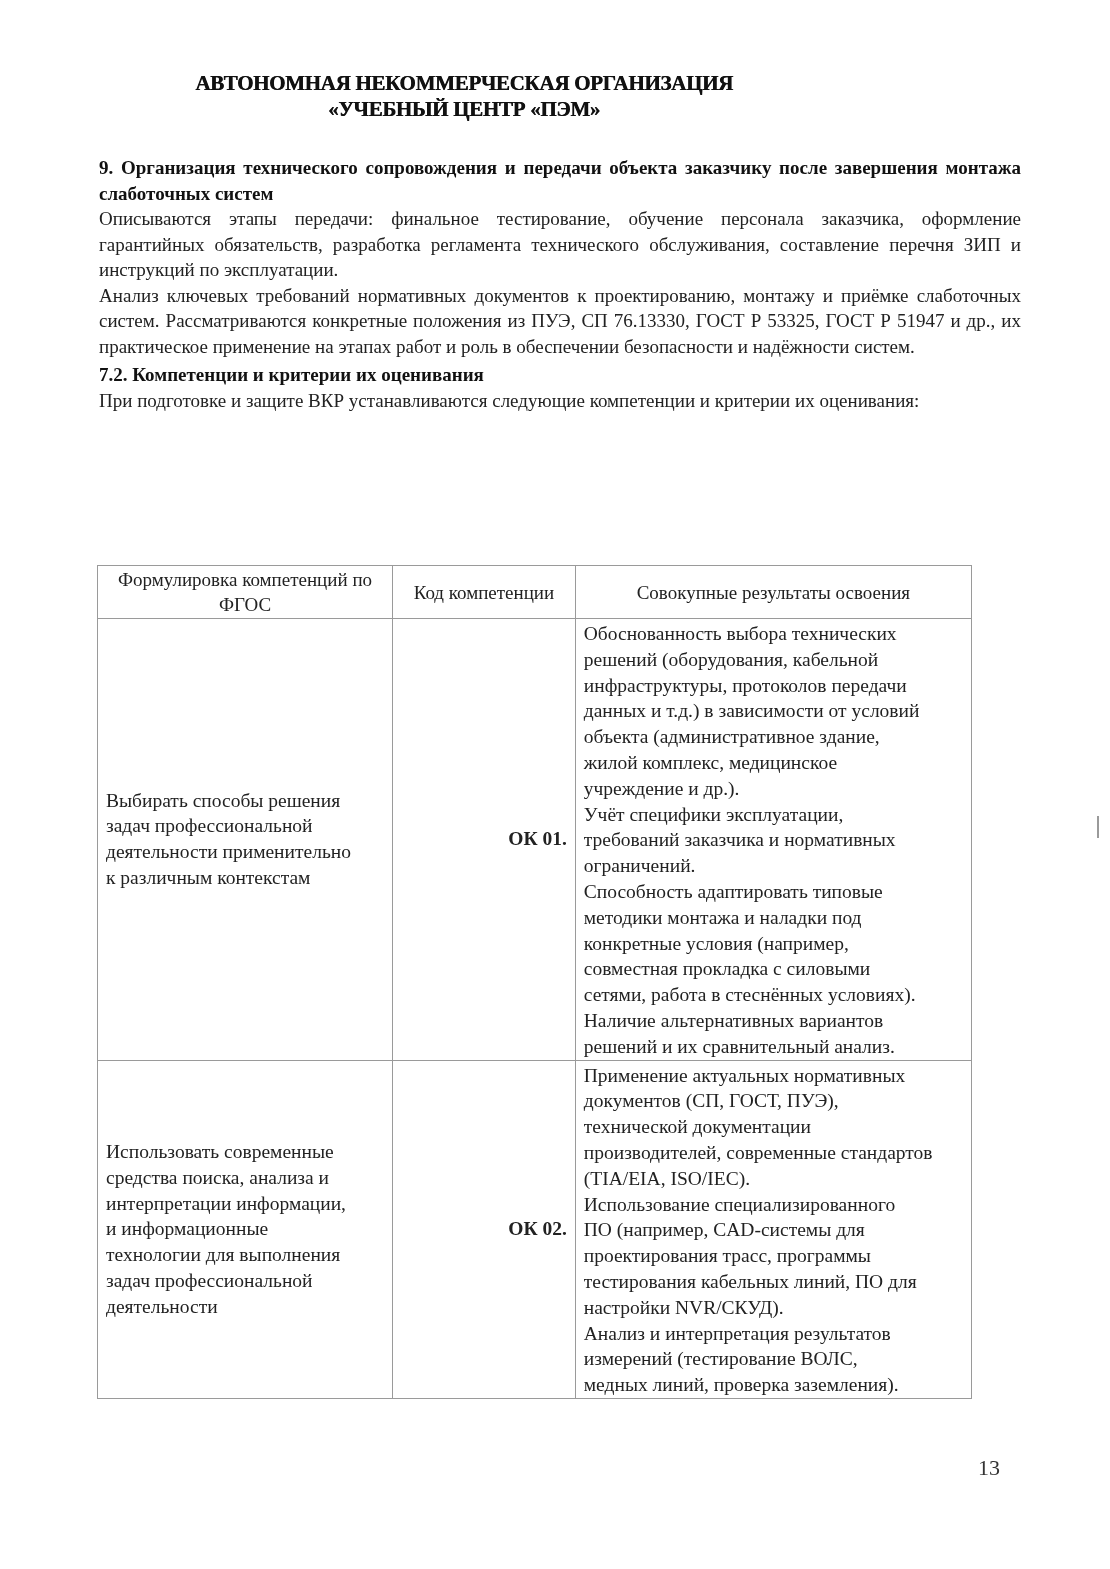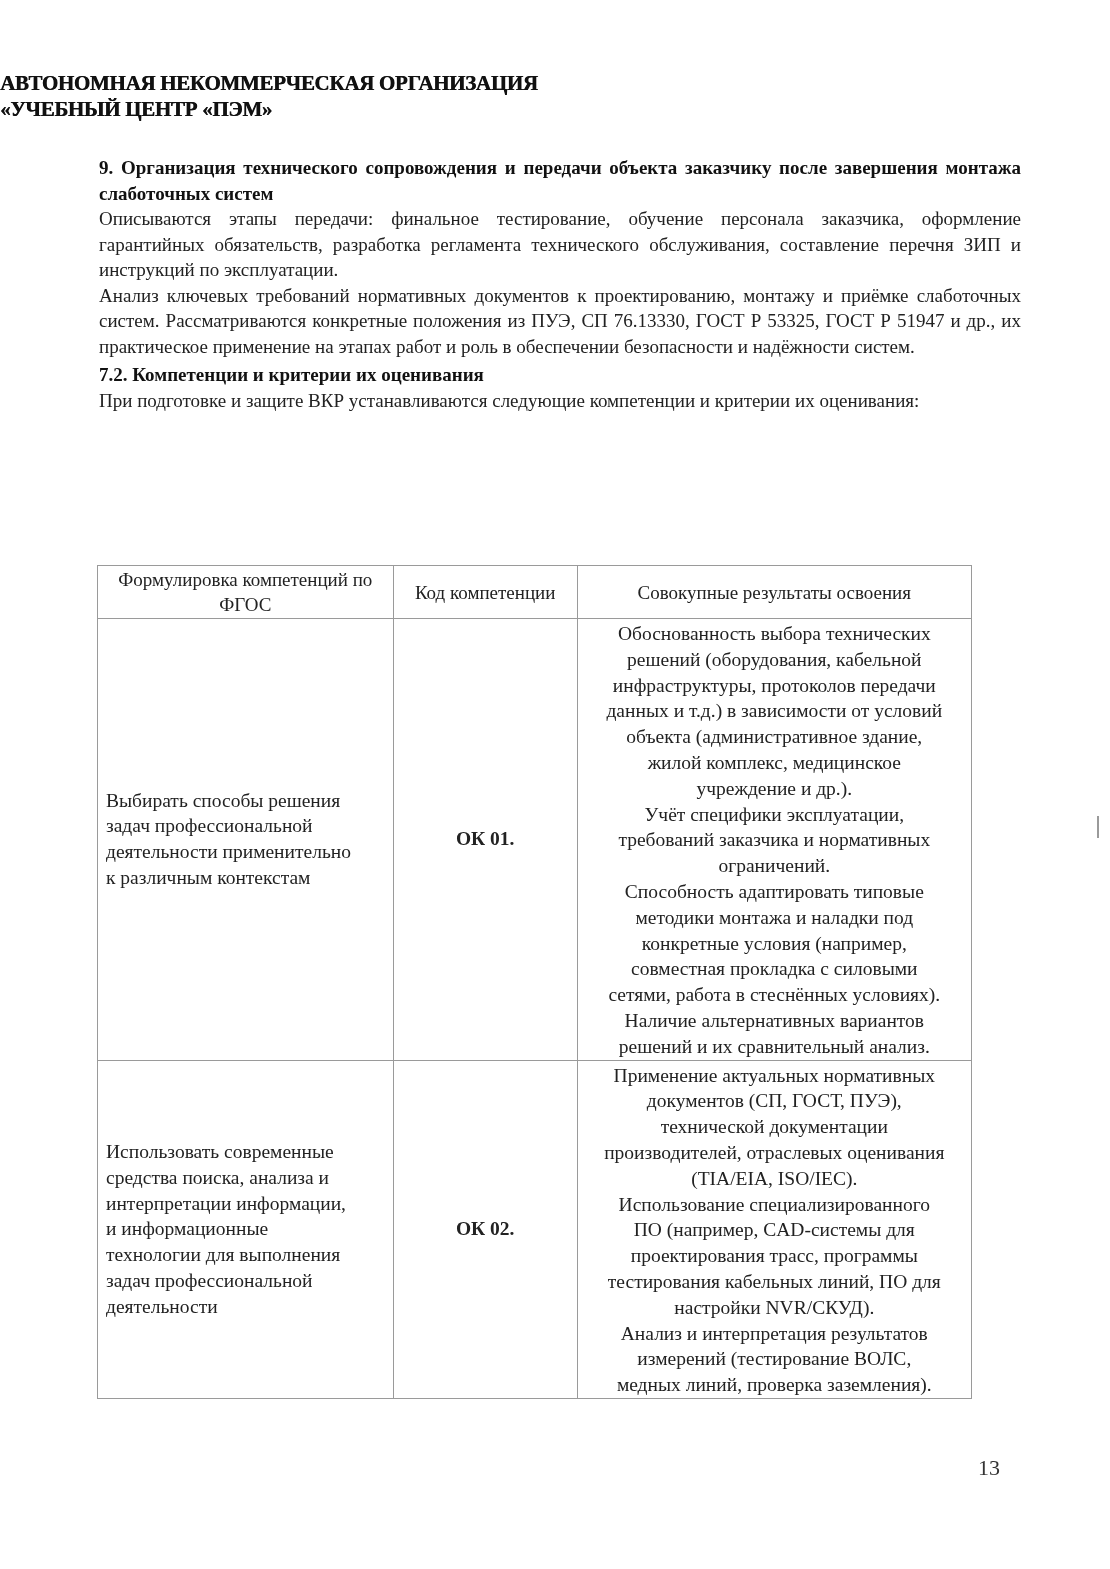--- a/index.html
+++ b/index.html
@@ -17,21 +17,21 @@
     }
     .page {
       position: absolute;
       left: 0; top: 0;
       width: 1110px; height: 1569px;
     }
     .org-header {
       position: absolute;
       left: 0; top: 70px;
       width: 928px;
-      text-align: left;
+      text-align: center;
       font-family: "Liberation Serif", serif;
       font-weight: bold;
       font-size: 21px;
       line-height: 26px;
       color: #111;
       letter-spacing: -0.3px;
       text-shadow: 0.5px 0 0 #111;
     }
     .org-header div { white-space: nowrap; }
 
@@ -81,29 +81,28 @@
       height: 52px;
     }
     .comp-table td {
       font-size: 19.5px;
       line-height: 25.8px;
     }
     .col-1 { width: 292px; }
     .col-2 { width: 191px; }
     .col-3 { width: 392px; }
     .code-cell {
-      text-align: center;
+      text-align: right;
       font-weight: bold;
       font-size: 20px;
     }
     .results-cell {
       vertical-align: top !important;
       padding-top: 2px !important;
       padding-bottom: 0 !important;
-      text-align: center;
     }
     .results-cell div { white-space: nowrap; }
     .formulation-cell div { white-space: nowrap; }
 
     .page-number {
       position: absolute;
       left: 978px;
       top: 1455px;
       font-family: "Liberation Serif", serif;
       font-size: 22px;
@@ -184,21 +183,21 @@
           <div>и информационные</div>
           <div>технологии для выполнения</div>
           <div>задач профессиональной</div>
           <div>деятельности</div>
         </td>
         <td class="code-cell">ОК 02.</td>
         <td class="results-cell">
           <div>Применение актуальных нормативных</div>
           <div>документов (СП, ГОСТ, ПУЭ),</div>
           <div>технической документации</div>
-          <div>производителей, отраслевых оценивания</div>
+          <div>производителей, современные стандартов</div>
           <div>(TIA/EIA, ISO/IEC).</div>
           <div>Использование специализированного</div>
           <div>ПО (например, CAD-системы для</div>
           <div>проектирования трасс, программы</div>
           <div>тестирования кабельных линий, ПО для</div>
           <div>настройки NVR/СКУД).</div>
           <div>Анализ и интерпретация результатов</div>
           <div>измерений (тестирование ВОЛС,</div>
           <div>медных линий, проверка заземления).</div>
         </td>

